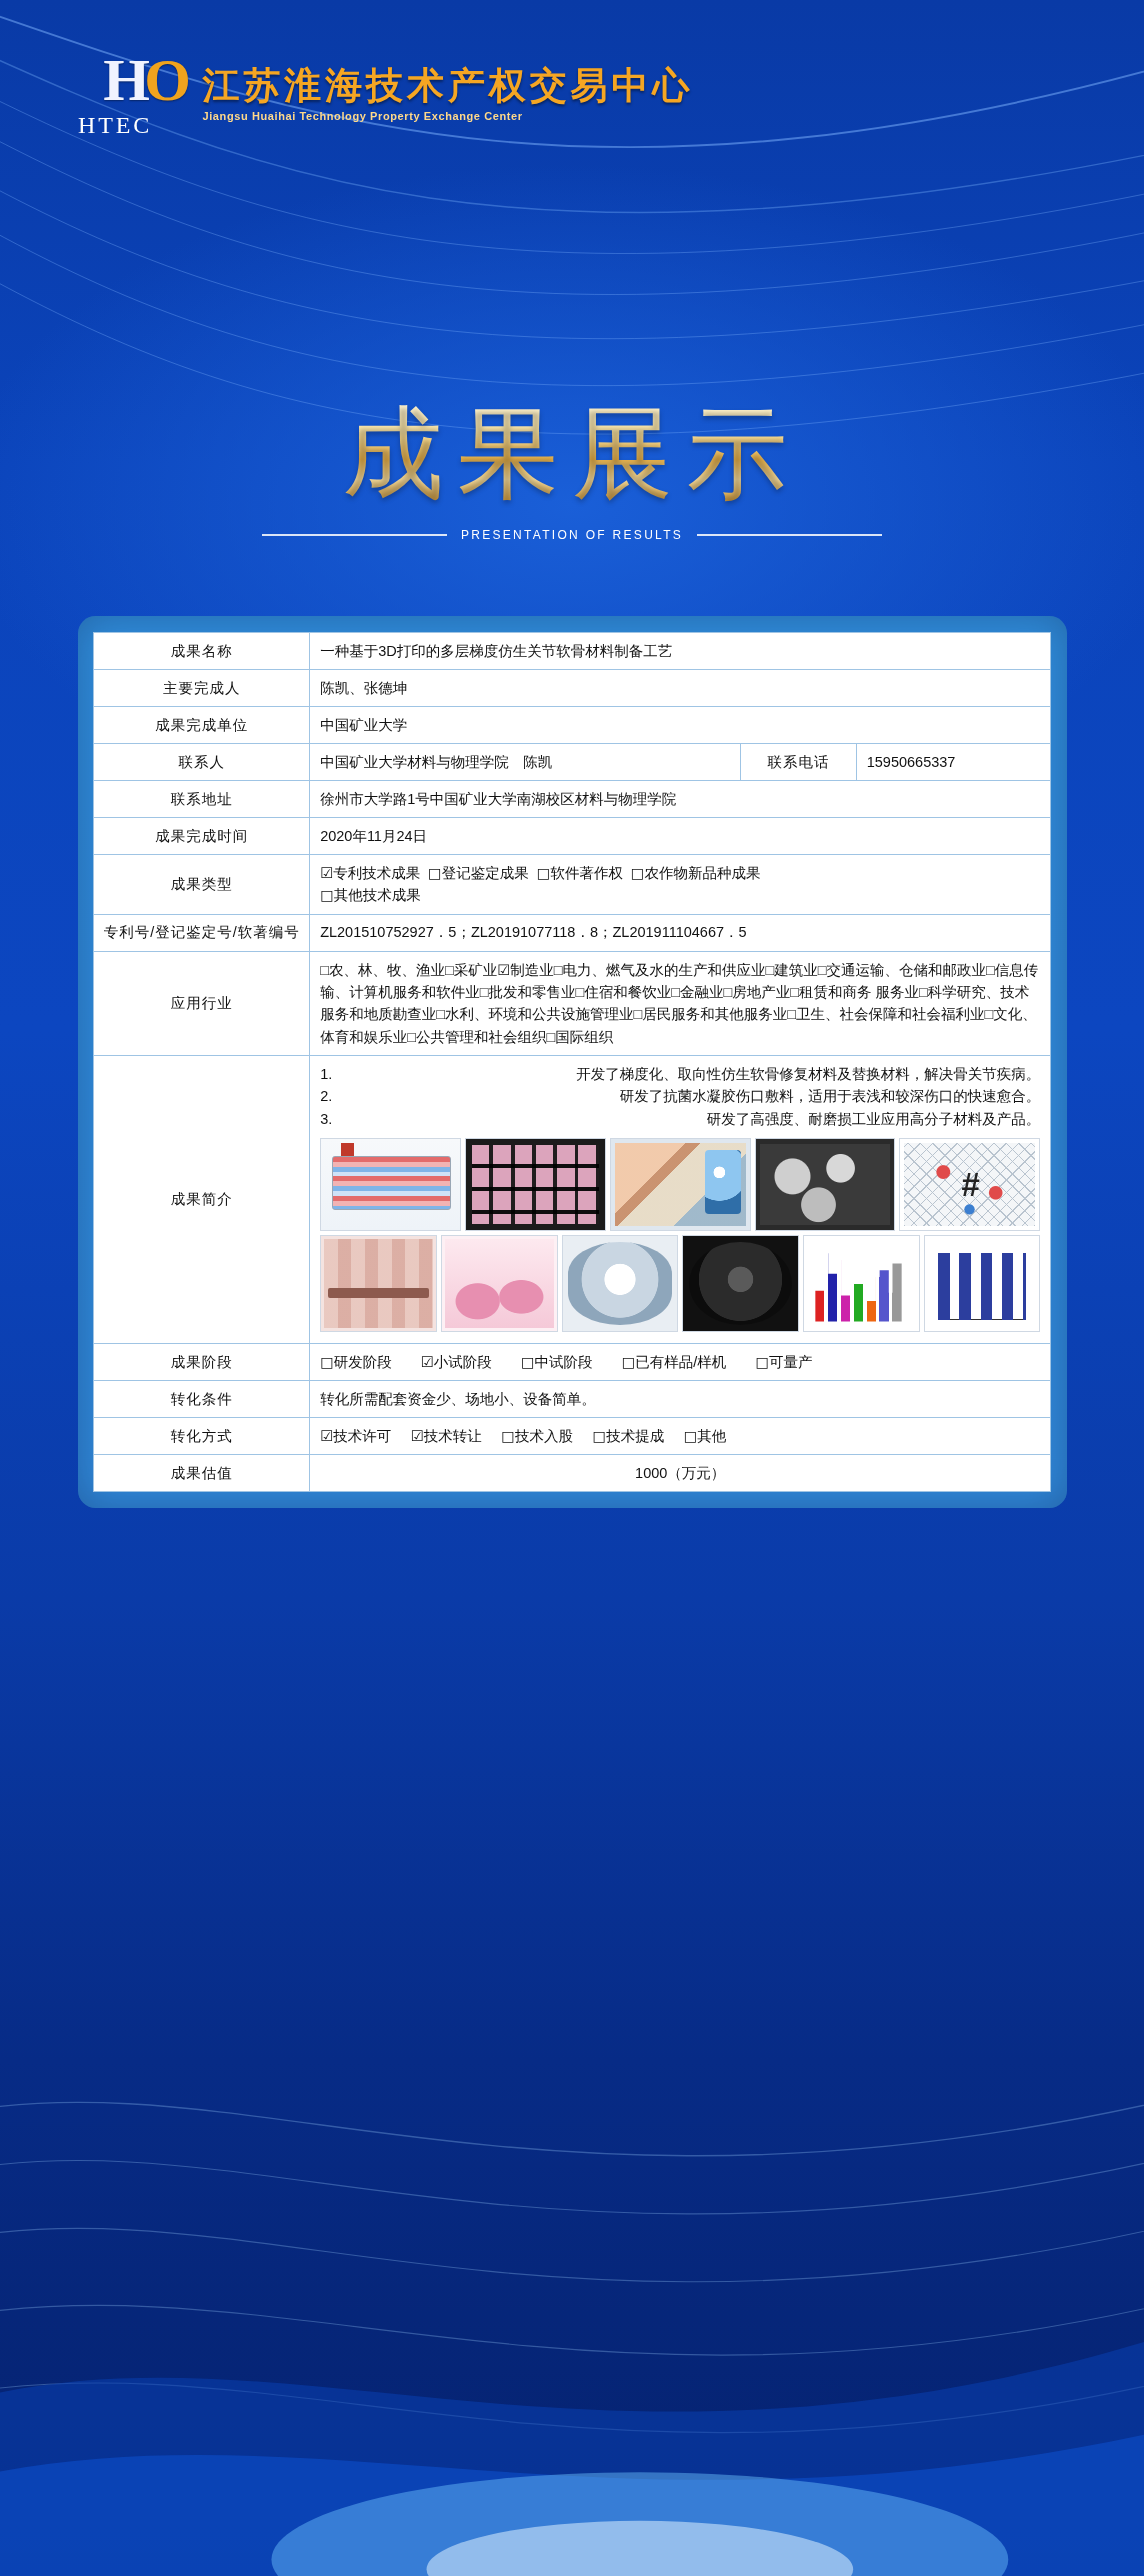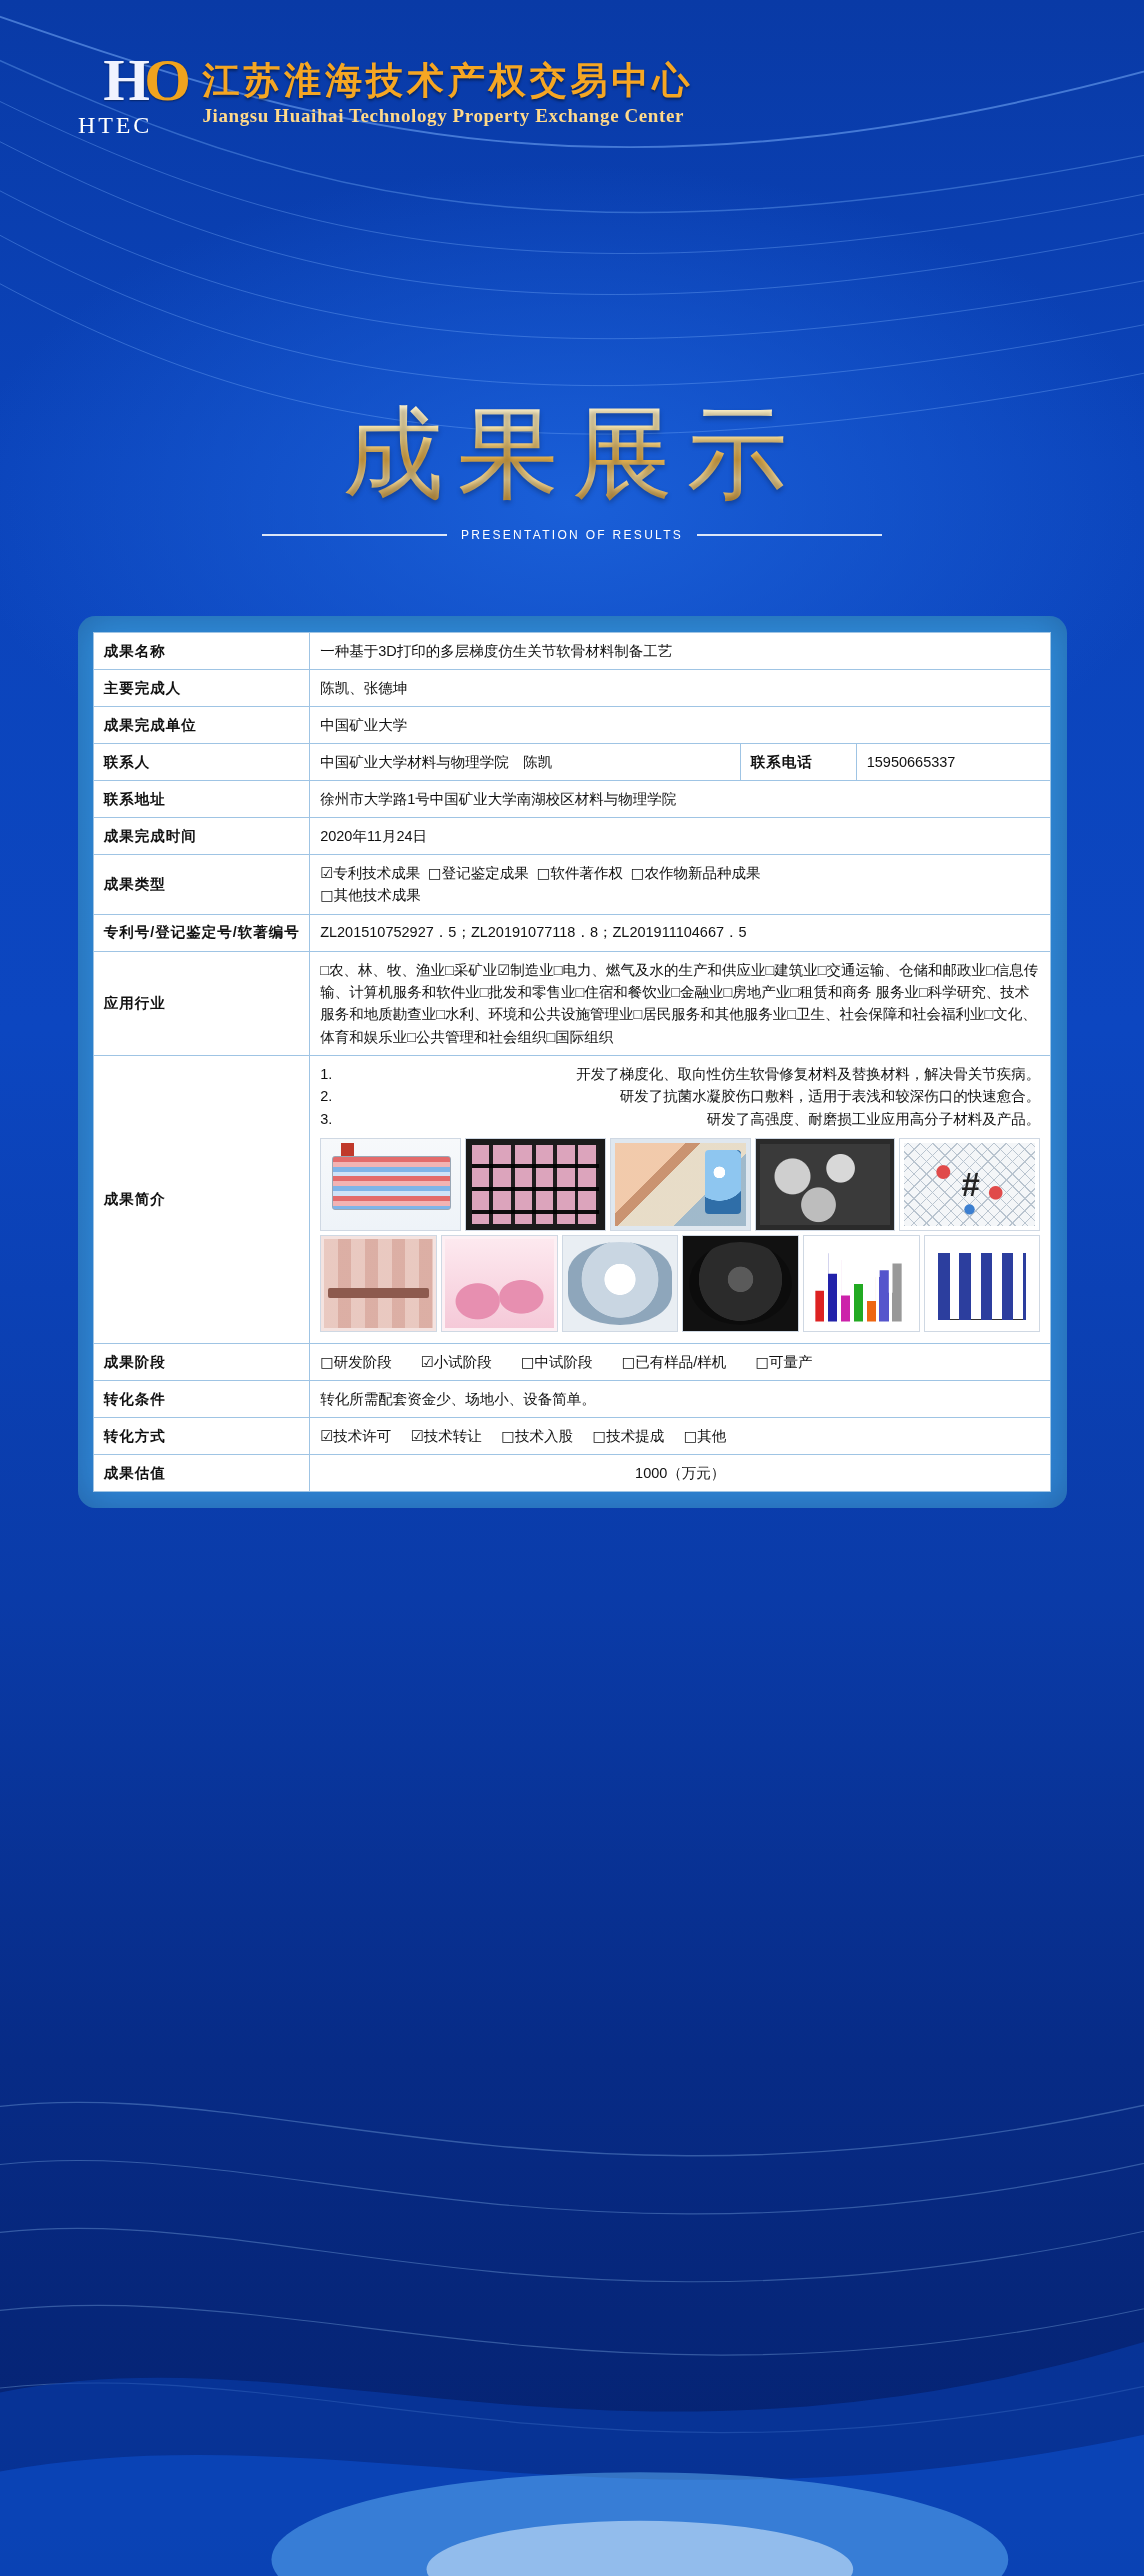--- a/index.html
+++ b/index.html
@@ -37,22 +37,22 @@
   .logo-sub {
     font-family:"Liberation Serif", serif;
     font-size:24px; letter-spacing:2.9px; color:#ffffff; margin-top:1.9px;
   }
   .logo-text-cn {
     font-size:37px; font-weight:bold; color:#f5a623;
     letter-spacing:3.9px; line-height:1.05;
     text-shadow:0 1.9px 2.9px rgba(0,0,0,.45);
   }
   .logo-text-en {
-    font-family:Liberation Serif, serif;
-    font-size:19px; font-weight:bold; color:#ffd98a; letter-spacing:0.6px;
+    font-family:Liberation Sans, sans-serif;
+    font-size:11px; font-weight:bold; color:#ffd98a; letter-spacing:0.6px;
     margin-top:3.9px;
   }
 
   
   .title-wrap { margin-top:262px; text-align:center; }
   .big-title {
     font-family:"Liberation Serif", serif;
     font-size:101px; font-weight:normal; letter-spacing:13.6px;
     background:linear-gradient(180deg,#fff6d8 0%,#ffe9a8 28%,#e8b14a 55%,#f7dc9b 74%,#c98c26 100%);
     -webkit-background-clip:text; background-clip:text; color:transparent;
@@ -80,21 +80,21 @@
     background:#fff;
     font-size:14.5px; color:#111;
   }
   table.sheet td {
     border:1px solid #9fc4e4;
     padding:6.8px 9.7px;
     vertical-align:middle;
     line-height:1.55;
   }
   td.lbl {
-    width:145px; font-weight:bold;
+    width:145px; text-align:center; font-weight:normal;
     background:#fff; letter-spacing:1px; white-space:nowrap;
   }
   td.val { text-align:left; }
   td.center { text-align:center; }
   .opt { white-space:nowrap; margin-right:3.9px; }
   .cb { font-family:"DejaVu Sans", sans-serif; }
   .intro-list { margin:0; padding:0; list-style:none; }
   .intro-list li { display:flex; gap:5.8px; }
   .intro-list .num { width:19.4px; flex:none; }
   .intro-list .txt { flex:1;text-align:right; }

